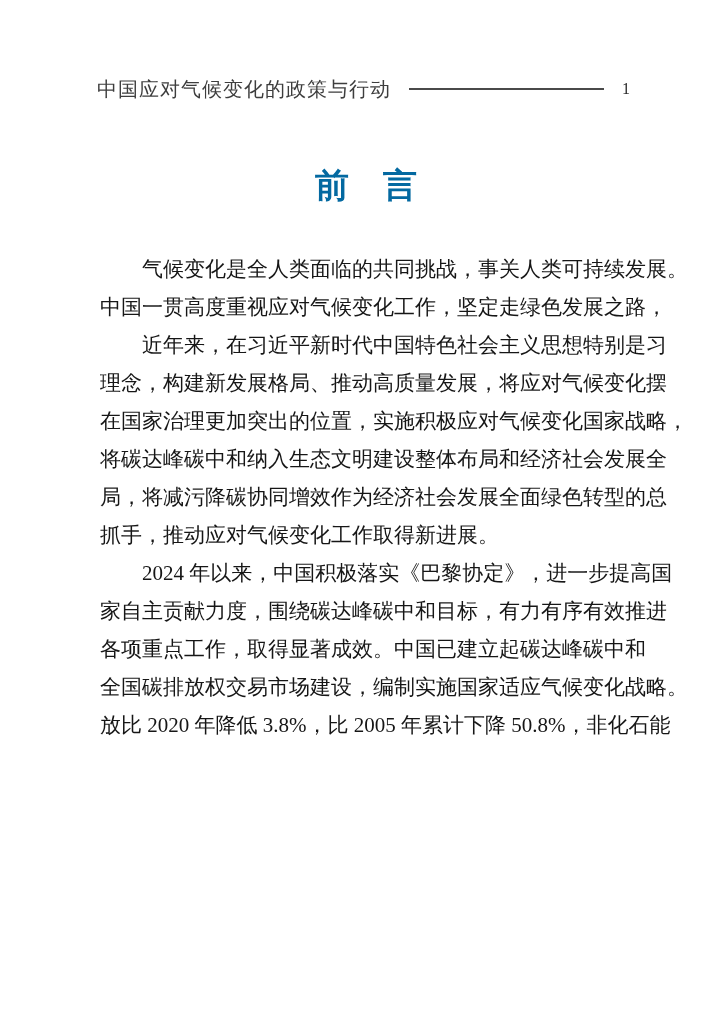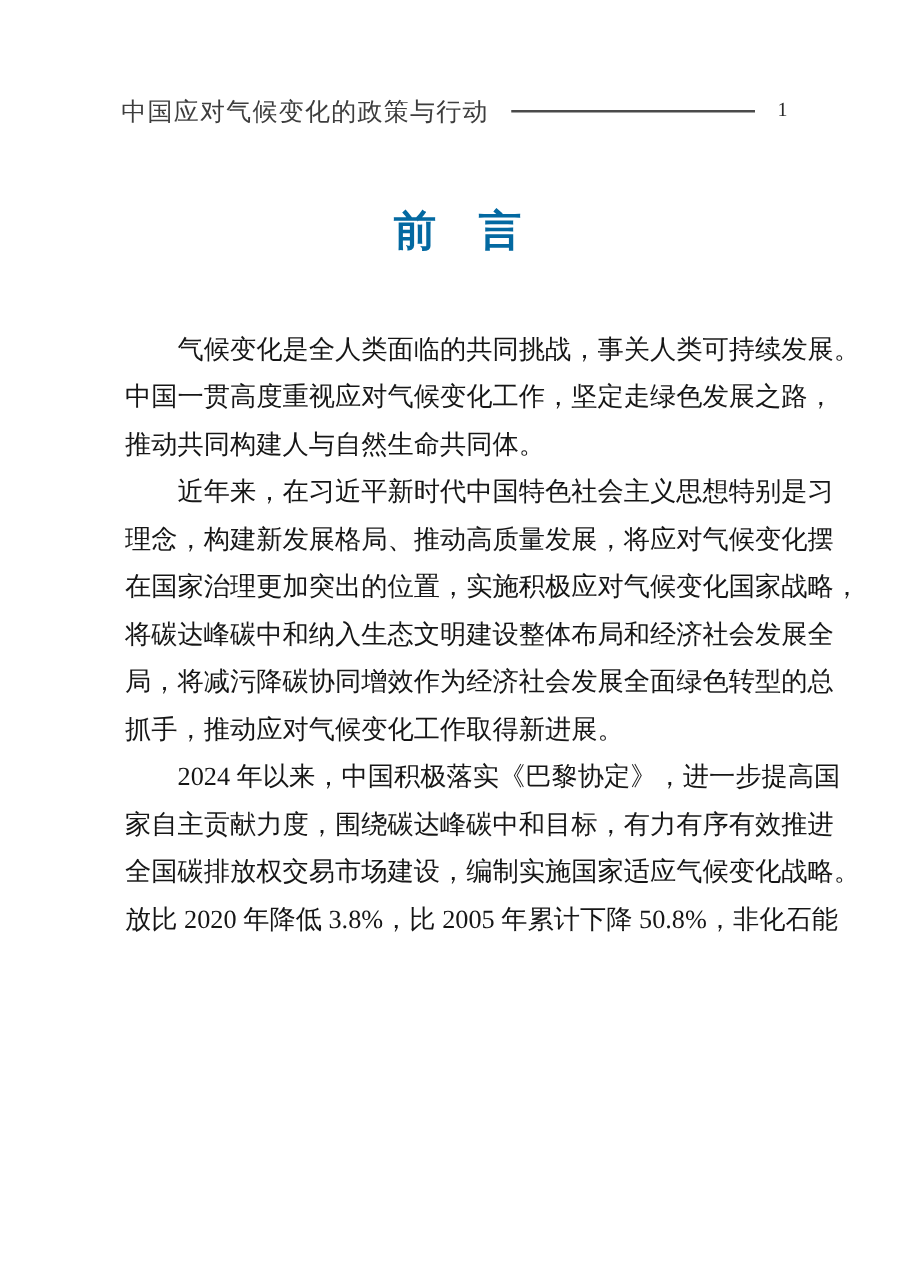--- a/index.html
+++ b/index.html
@@ -60,21 +60,20 @@
     color: #0369a1;
   }
   
   .body-text {
     position: absolute;
     top: 250px;
     left: 100px;
     width: 532px;
     font-size: 21px;
     color: #161616;
-    margin-top: 10px;
   }
   .body-text .line {
     height: 38px;
     line-height: 38px;
     text-align: justify;
     text-align-last: justify;
     white-space: nowrap;
     overflow: visible;
   }
   .body-text .line.first {
@@ -93,26 +92,26 @@
     <span class="book-title">中国应对气候变化的政策与行动</span>
     <span class="rule"></span>
     <span class="page-number">1</span>
   </div>
 
   <h1 class="section-title">前　言</h1>
 
   <div class="body-text" id="body-text">
       <div class="line first">气候变化是全人类面临的共同挑战，事关人类可持续发展。</div>
       <div class="line">中国一贯高度重视应对气候变化工作，坚定走绿色发展之路，</div>
-      <div class="line para-end">推动共同构建人与自然生命共同体。</div>
       <div class="line first">近年来，在习近平新时代中国特色社会主义思想特别是习</div>
       <div class="line">理念，构建新发展格局、推动高质量发展，将应对气候变化摆</div>
       <div class="line">在国家治理更加突出的位置，实施积极应对气候变化国家战略，</div>
       <div class="line">将碳达峰碳中和纳入生态文明建设整体布局和经济社会发展全</div>
       <div class="line">局，将减污降碳协同增效作为经济社会发展全面绿色转型的总</div>
       <div class="line para-end">抓手，推动应对气候变化工作取得新进展。</div>
       <div class="line first">2024 年以来，中国积极落实《巴黎协定》，进一步提高国</div>
       <div class="line">家自主贡献力度，围绕碳达峰碳中和目标，有力有序有效推进</div>
+      <div class="line">各项重点工作，取得显著成效。中国已建立起碳达峰碳中和</div>
       <div class="line">全国碳排放权交易市场建设，编制实施国家适应气候变化战略。</div>
       <div class="line">放比 2020 年降低 3.8%，比 2005 年累计下降 50.8%，非化石能</div>
     </div>
 
 </div>
 
 </body></html>

